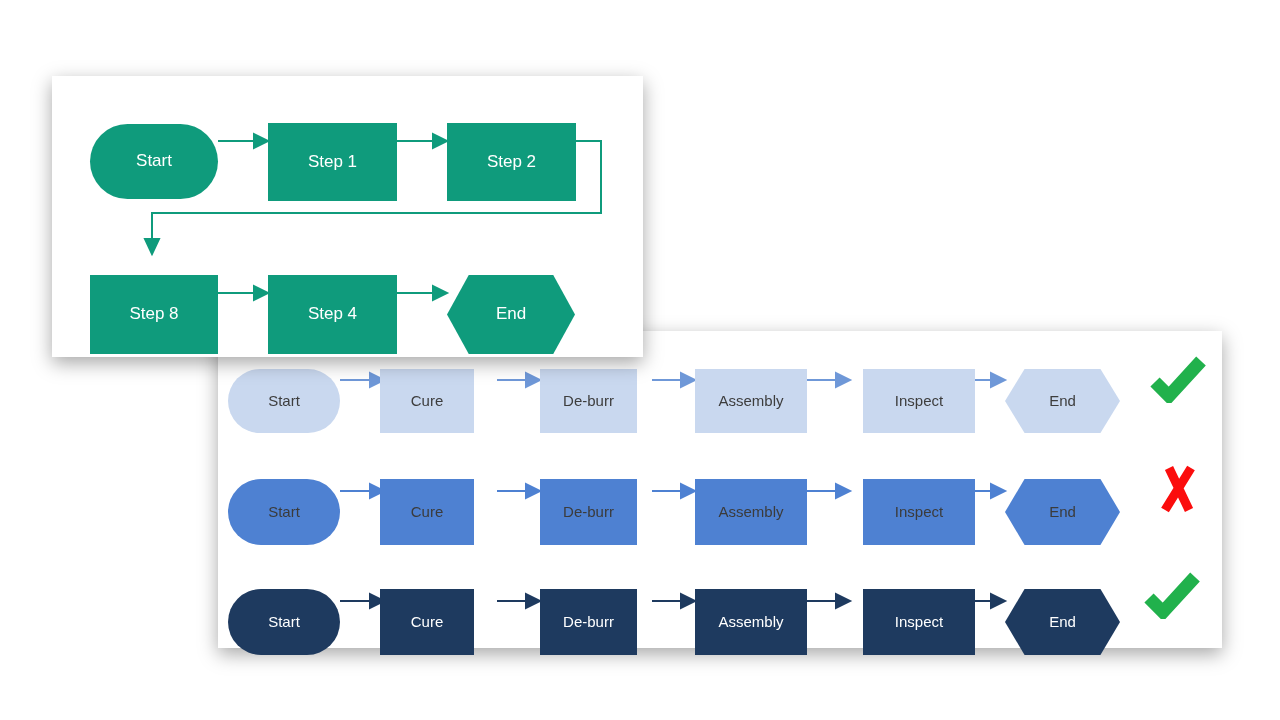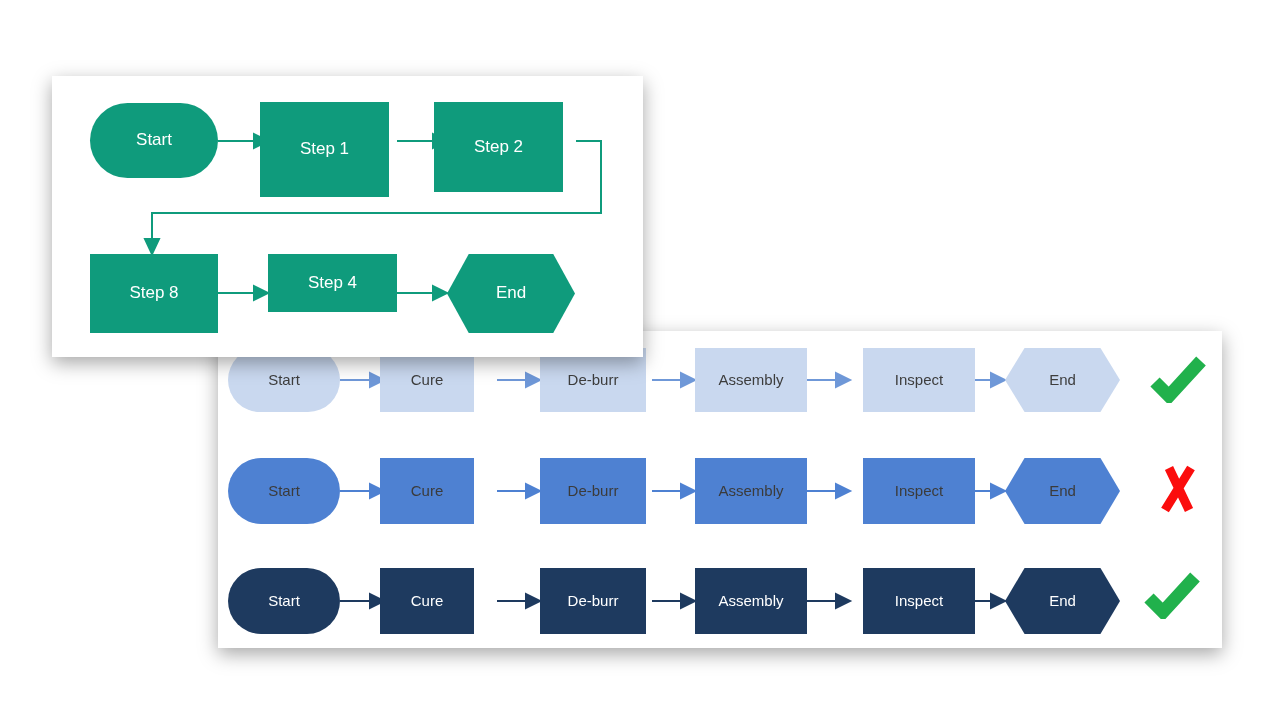--- a/index.html
+++ b/index.html
@@ -9,41 +9,41 @@
   }
   .card{
     position:absolute;background:#ffffff;
     box-shadow:0 6px 18px rgba(0,0,0,.35);
   }
   .flow-card{left:52px;top:76px;width:591px;height:281px;z-index:2}
   .process-panel{left:218px;top:331px;width:1004px;height:317px;z-index:1}
 
   .node{
     position:absolute;display:flex;align-items:center;justify-content:center;
-    text-align:center;line-height:1.1;user-select:none;
+    text-align:center;line-height:1.1;user-select:none;margin-top:21px;
   }
   
   .flow-card .node{background:#0f9b7c;color:#ffffff;font-size:17px}
   .stadium{border-radius:40px}
   .hex{clip-path:polygon(17% 0,83% 0,100% 50%,83% 100%,17% 100%,0 50%)}
   .n-start{left:38px;top:27px;width:128px;height:75px}
-  .n-step1{left:208px;top:26px;width:129px;height:95px}
-  .n-step2{left:382px;top:26px;width:129px;height:90px}
+  .n-step1{left:216px;top:26px;width:129px;height:78px}
+  .n-step2{left:395px;top:26px;width:129px;height:78px}
   .n-step3{left:38px;top:178px;width:128px;height:79px}
-  .n-step4{left:216px;top:178px;width:129px;height:58px}
+  .n-step4{left:216px;top:178px;width:129px;height:79px}
   .n-end{left:395px;top:178px;width:128px;height:79px}
 
   
   .process-panel .node{font-size:15px}
   .row-light{background:#c9d8ef;color:#3d3d3d}
   .row-mid{background:#4e81d2;color:#3b3b3b}
   .row-dark{background:#1e3a5f;color:#ffffff}
   .c0{left:10px;width:112px}
   .c1{left:162px;width:94px}
-  .c2{left:322px;width:106px}
+  .c2{left:322px;width:97px}
   .c3{left:477px;width:112px}
   .c4{left:645px;width:112px}
   .c5{left:787px;width:115px}
   .r0{top:17px;height:64px}
   .r1{top:127px;height:66px}
   .r2{top:237px;height:66px}
   .stadium-sm{border-radius:34px}
 
   svg.arrows{position:absolute;left:0;top:0;pointer-events:none}
   .status{position:absolute;display:flex;align-items:center;justify-content:center}

